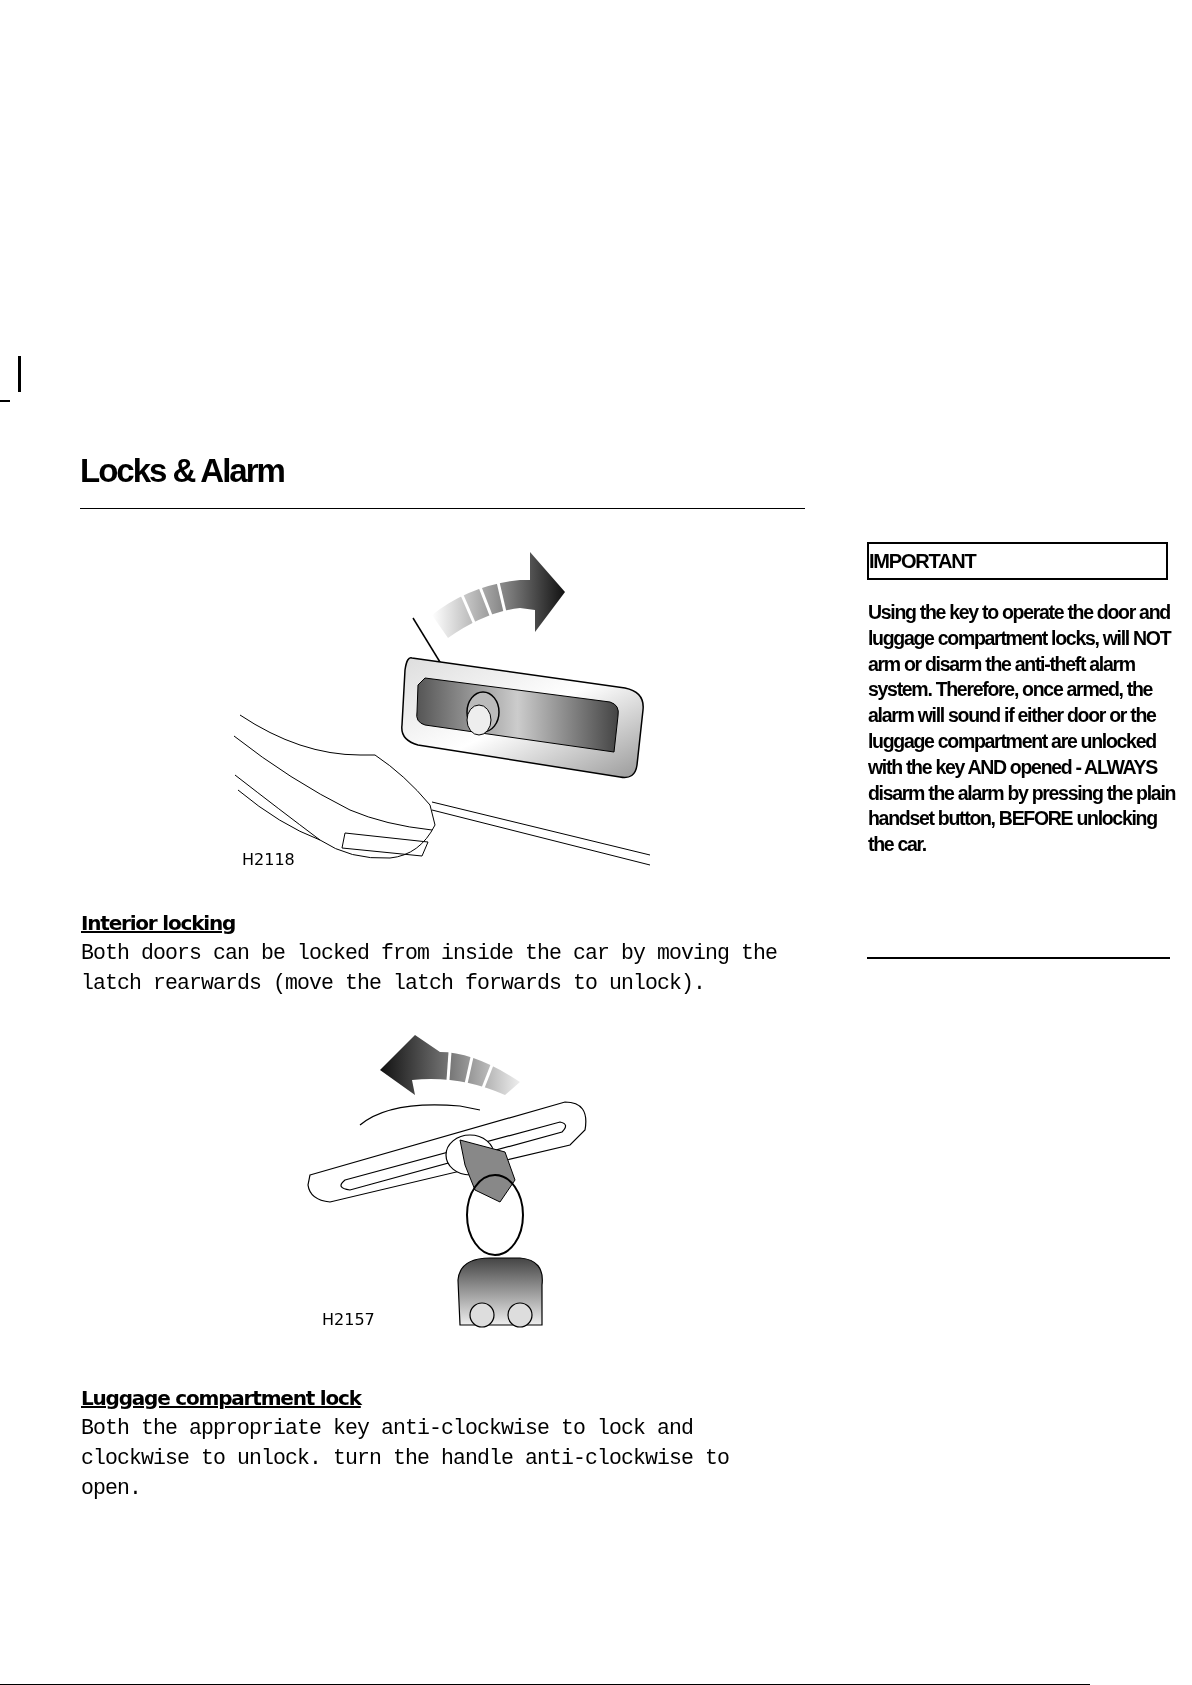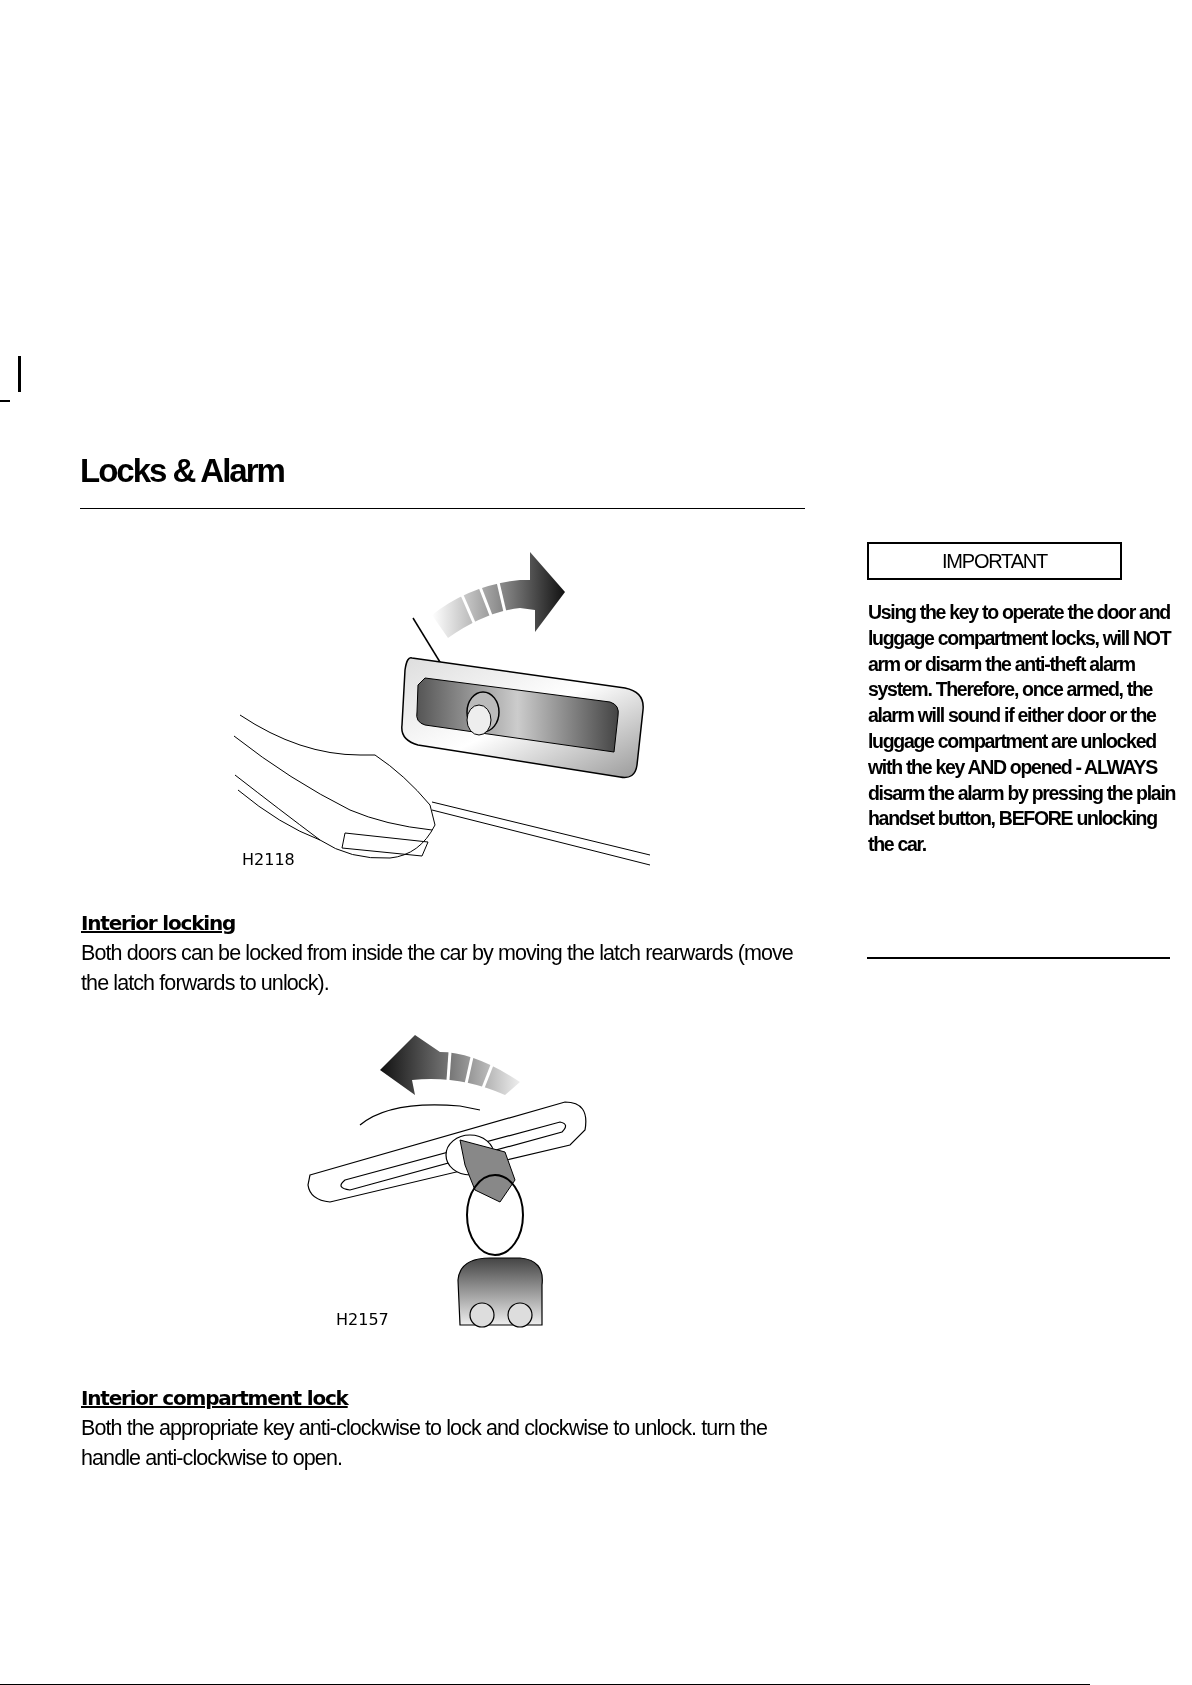--- a/index.html
+++ b/index.html
@@ -9,24 +9,24 @@
   .crop-mark-h { position:absolute; left:0; top:400px; width:10px; height:2px; background:#000; }
   .title { position:absolute; left:80px; width:740px; top:452px; text-align:left;
            font-family:"Liberation Sans", sans-serif; font-weight:bold; font-size:33px;
            letter-spacing:-2px; }
   .title-rule { position:absolute; left:80px; top:508px; width:725px; height:1px; background:#000; }
   .fig { position:absolute; }
   .fig-label { position:absolute; font-family:"DejaVu Sans", sans-serif; font-size:16px; }
   .heading { position:absolute; left:81px; font-weight:bold; font-size:20px; letter-spacing:-1.2px;
              font-family:"DejaVu Sans", sans-serif;text-decoration:underline; }
   .body-text { position:absolute; left:81px; width:720px; font-size:21.5px; line-height:30px;
-               letter-spacing:-0.9px; font-family:Liberation Sans, sans-serif; }
-  .imp-box { position:absolute; left:867px; top:542px; width:255px; height:38px;
-             border:2px solid #000; box-sizing:border-box; text-align:center; line-height:34px;
-             font-family:"Liberation Sans", sans-serif; font-weight:normal; font-size:20px; letter-spacing:-1.2px; }
+               letter-spacing:-0.9px; font-family:Liberation Mono, monospace; }
+  .imp-box { position:absolute; left:867px; top:542px; width:301px; height:38px;
+             border:2px solid #000; box-sizing:border-box; line-height:34px;
+             font-family:"Liberation Sans", sans-serif; font-weight:bold; font-size:20px; letter-spacing:-1.2px; }
   .imp-text { position:absolute; left:868px; top:600px; width:310px;
               font-family:"Liberation Sans", sans-serif; font-weight:bold; font-size:19.5px;
               line-height:25.8px; letter-spacing:-1.3px; }
   .imp-rule { position:absolute; left:867px; top:957px; width:303px; height:2px; background:#000; }
   .foot-rule { position:absolute; left:0; top:1684px; width:1090px; height:2px; background:#000; }
   .foot-mark { position:absolute; left:1110px; top:1681px; width:28px; height:4px; }
 </style>
 </head>
 <body>
 
@@ -109,23 +109,23 @@
   <g>
     <path d="M160,110 L205,122 L215,150 L200,172 L175,160 L165,135 Z" fill="#888" stroke="#000" stroke-width="1"></path>
     <ellipse cx="195" cy="185" rx="28" ry="40" fill="none" stroke="#000" stroke-width="2"></ellipse>
   </g>
   <g>
     <path d="M158,250 Q160,228 190,228 L220,228 Q245,230 242,255 L242,295 L160,295 Z" fill="url(#fobGrad)" stroke="#000" stroke-width="1.2"></path>
     <circle cx="182" cy="285" r="12" fill="#ddd" stroke="#000" stroke-width="1.2"></circle>
     <circle cx="220" cy="285" r="12" fill="#ddd" stroke="#000" stroke-width="1.2"></circle>
   </g>
 </svg>
-<div class="fig-label" style="left:336px;top:1310px;">H2157</div>
+<div class="fig-label" style="left:322px;top:1310px;">H2157</div>
 
-<div class="heading" style="top:1386px;">Interior compartment lock</div>
+<div class="heading" style="top:1386px;">Luggage compartment lock</div>
 <div class="body-text" style="top:1413px;">Both the appropriate key anti-clockwise to lock and clockwise to unlock. turn the handle anti-clockwise to open.</div>
 
 <div class="imp-box">IMPORTANT</div>
 <div class="imp-text">Using the key to operate the door and luggage compartment locks, will NOT arm or disarm the anti-theft alarm system. Therefore, once armed, the alarm will sound if either door or the luggage compartment are unlocked with the key AND opened - ALWAYS disarm the alarm by pressing the plain handset button, BEFORE unlocking the car.</div>
 <div class="imp-rule"></div>
 
 <div class="foot-rule"></div>
 <div class="foot-mark"></div>
 
 </body></html>

